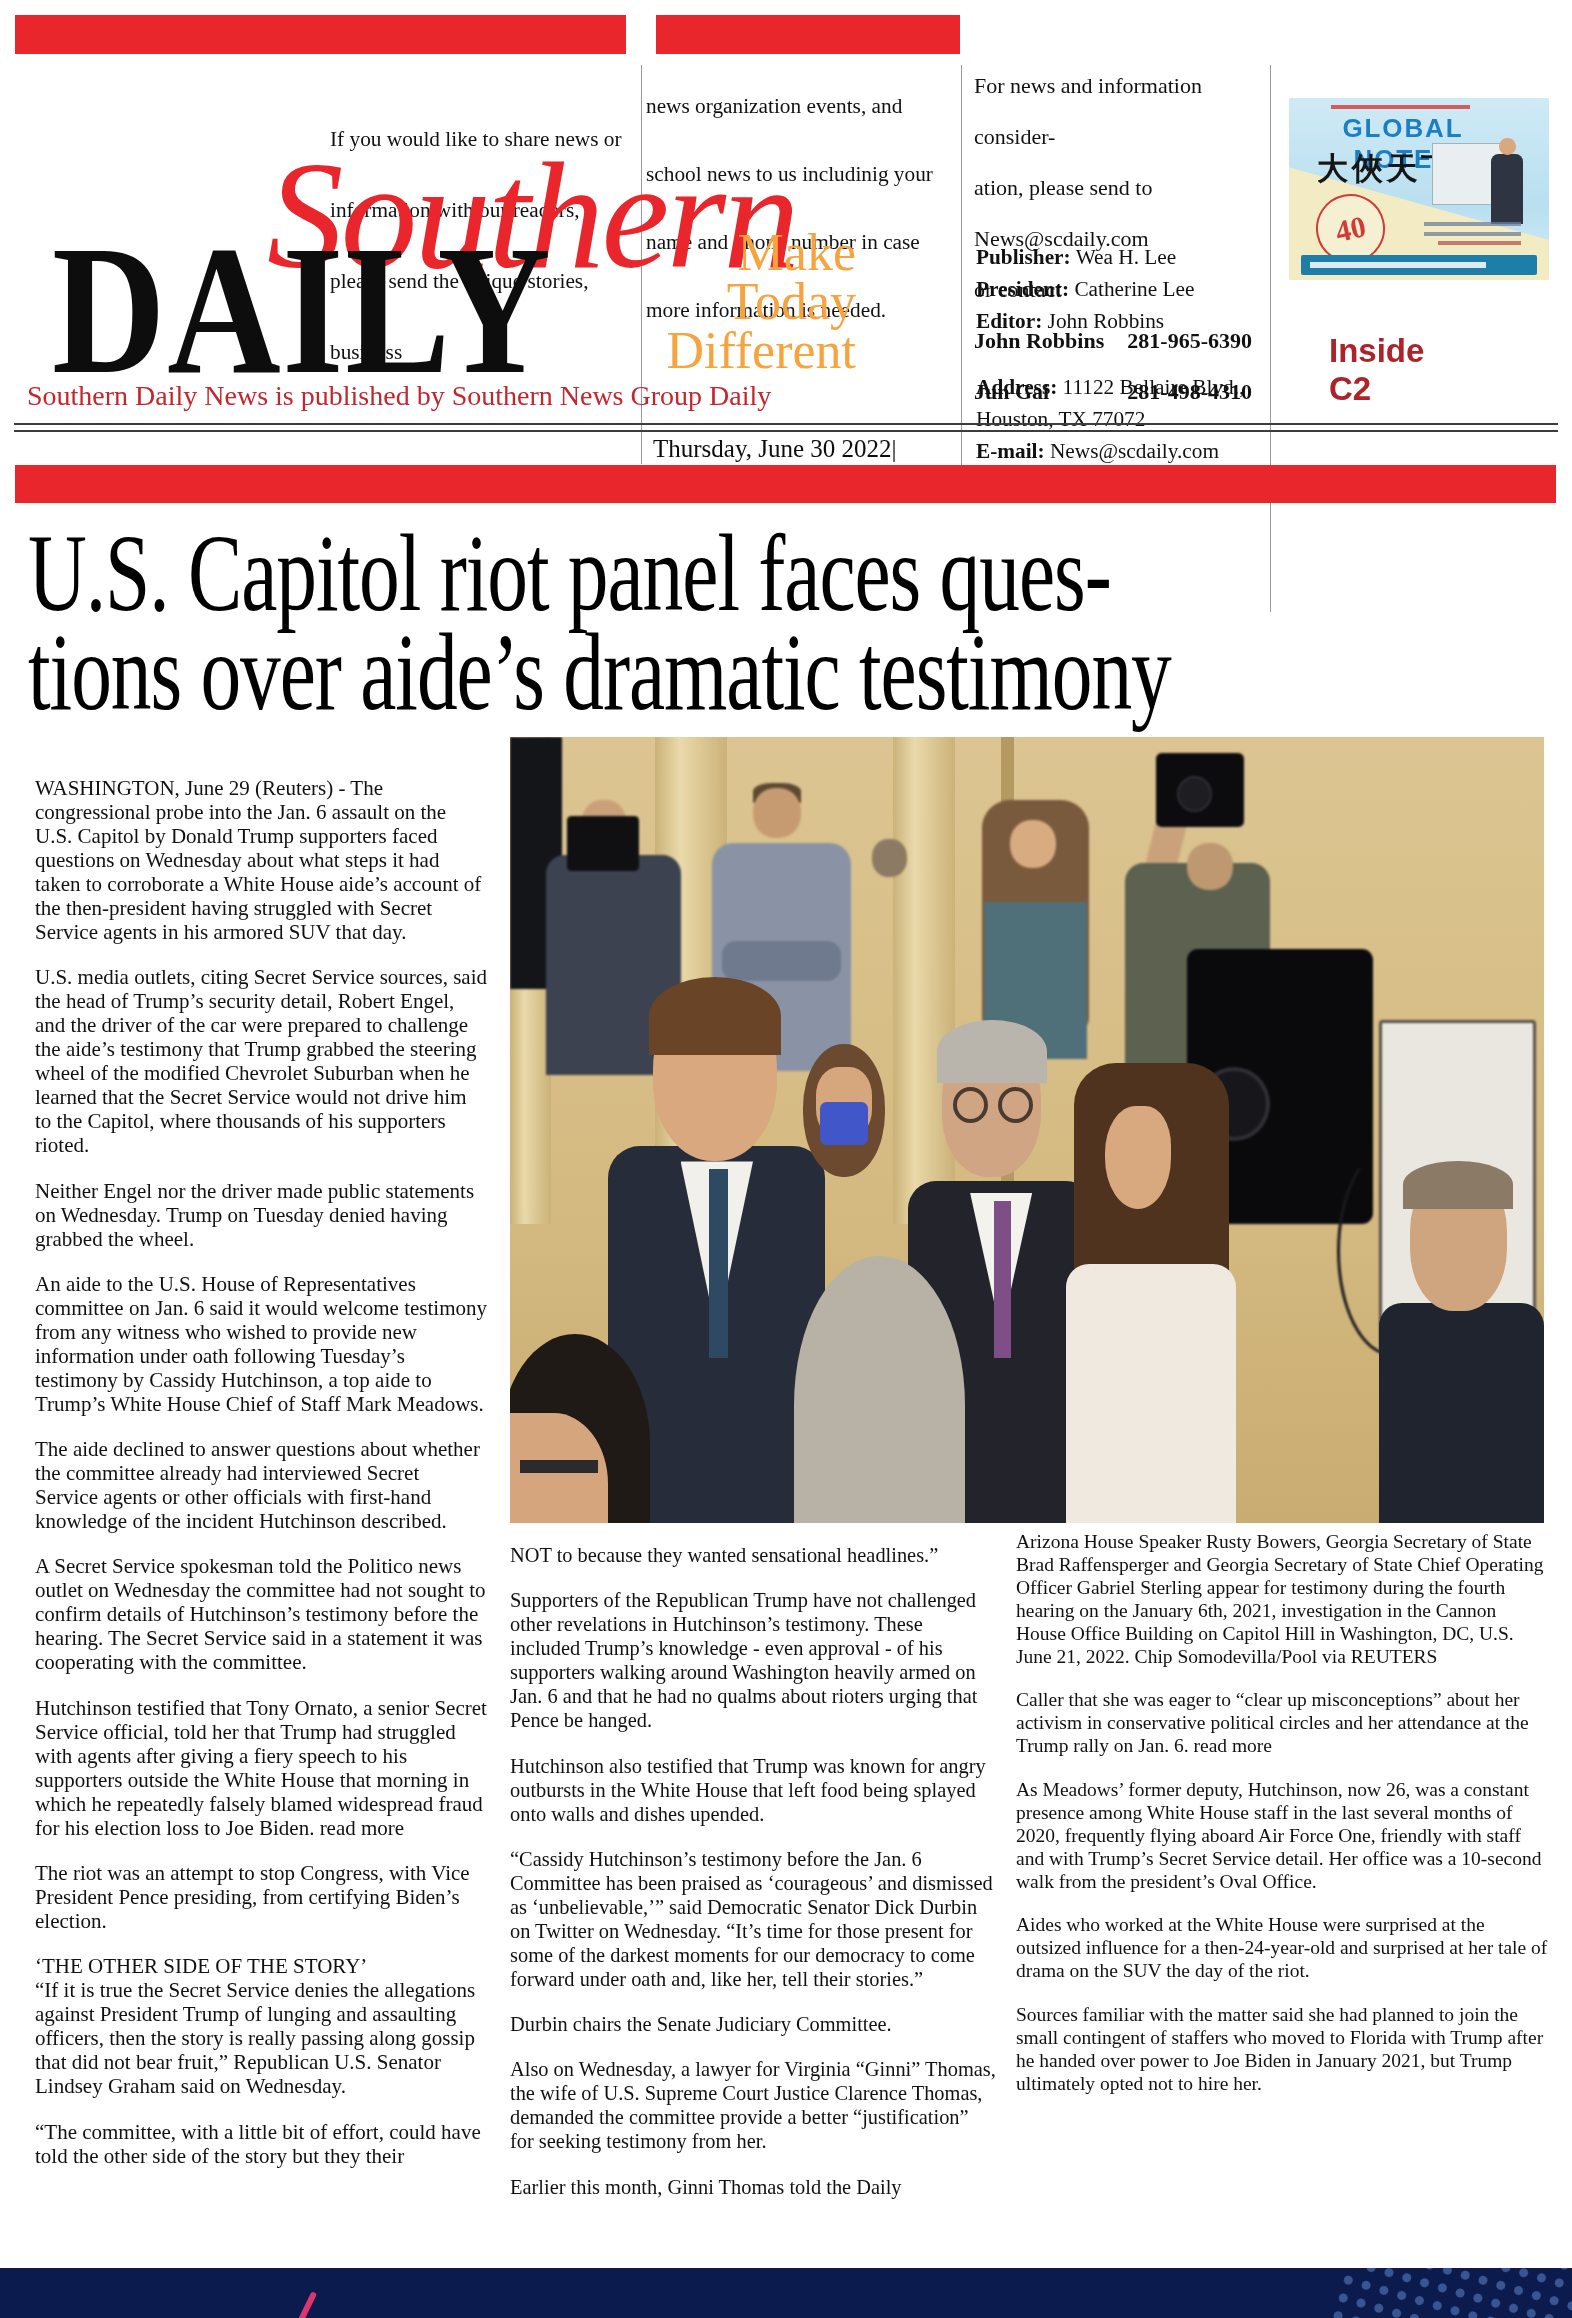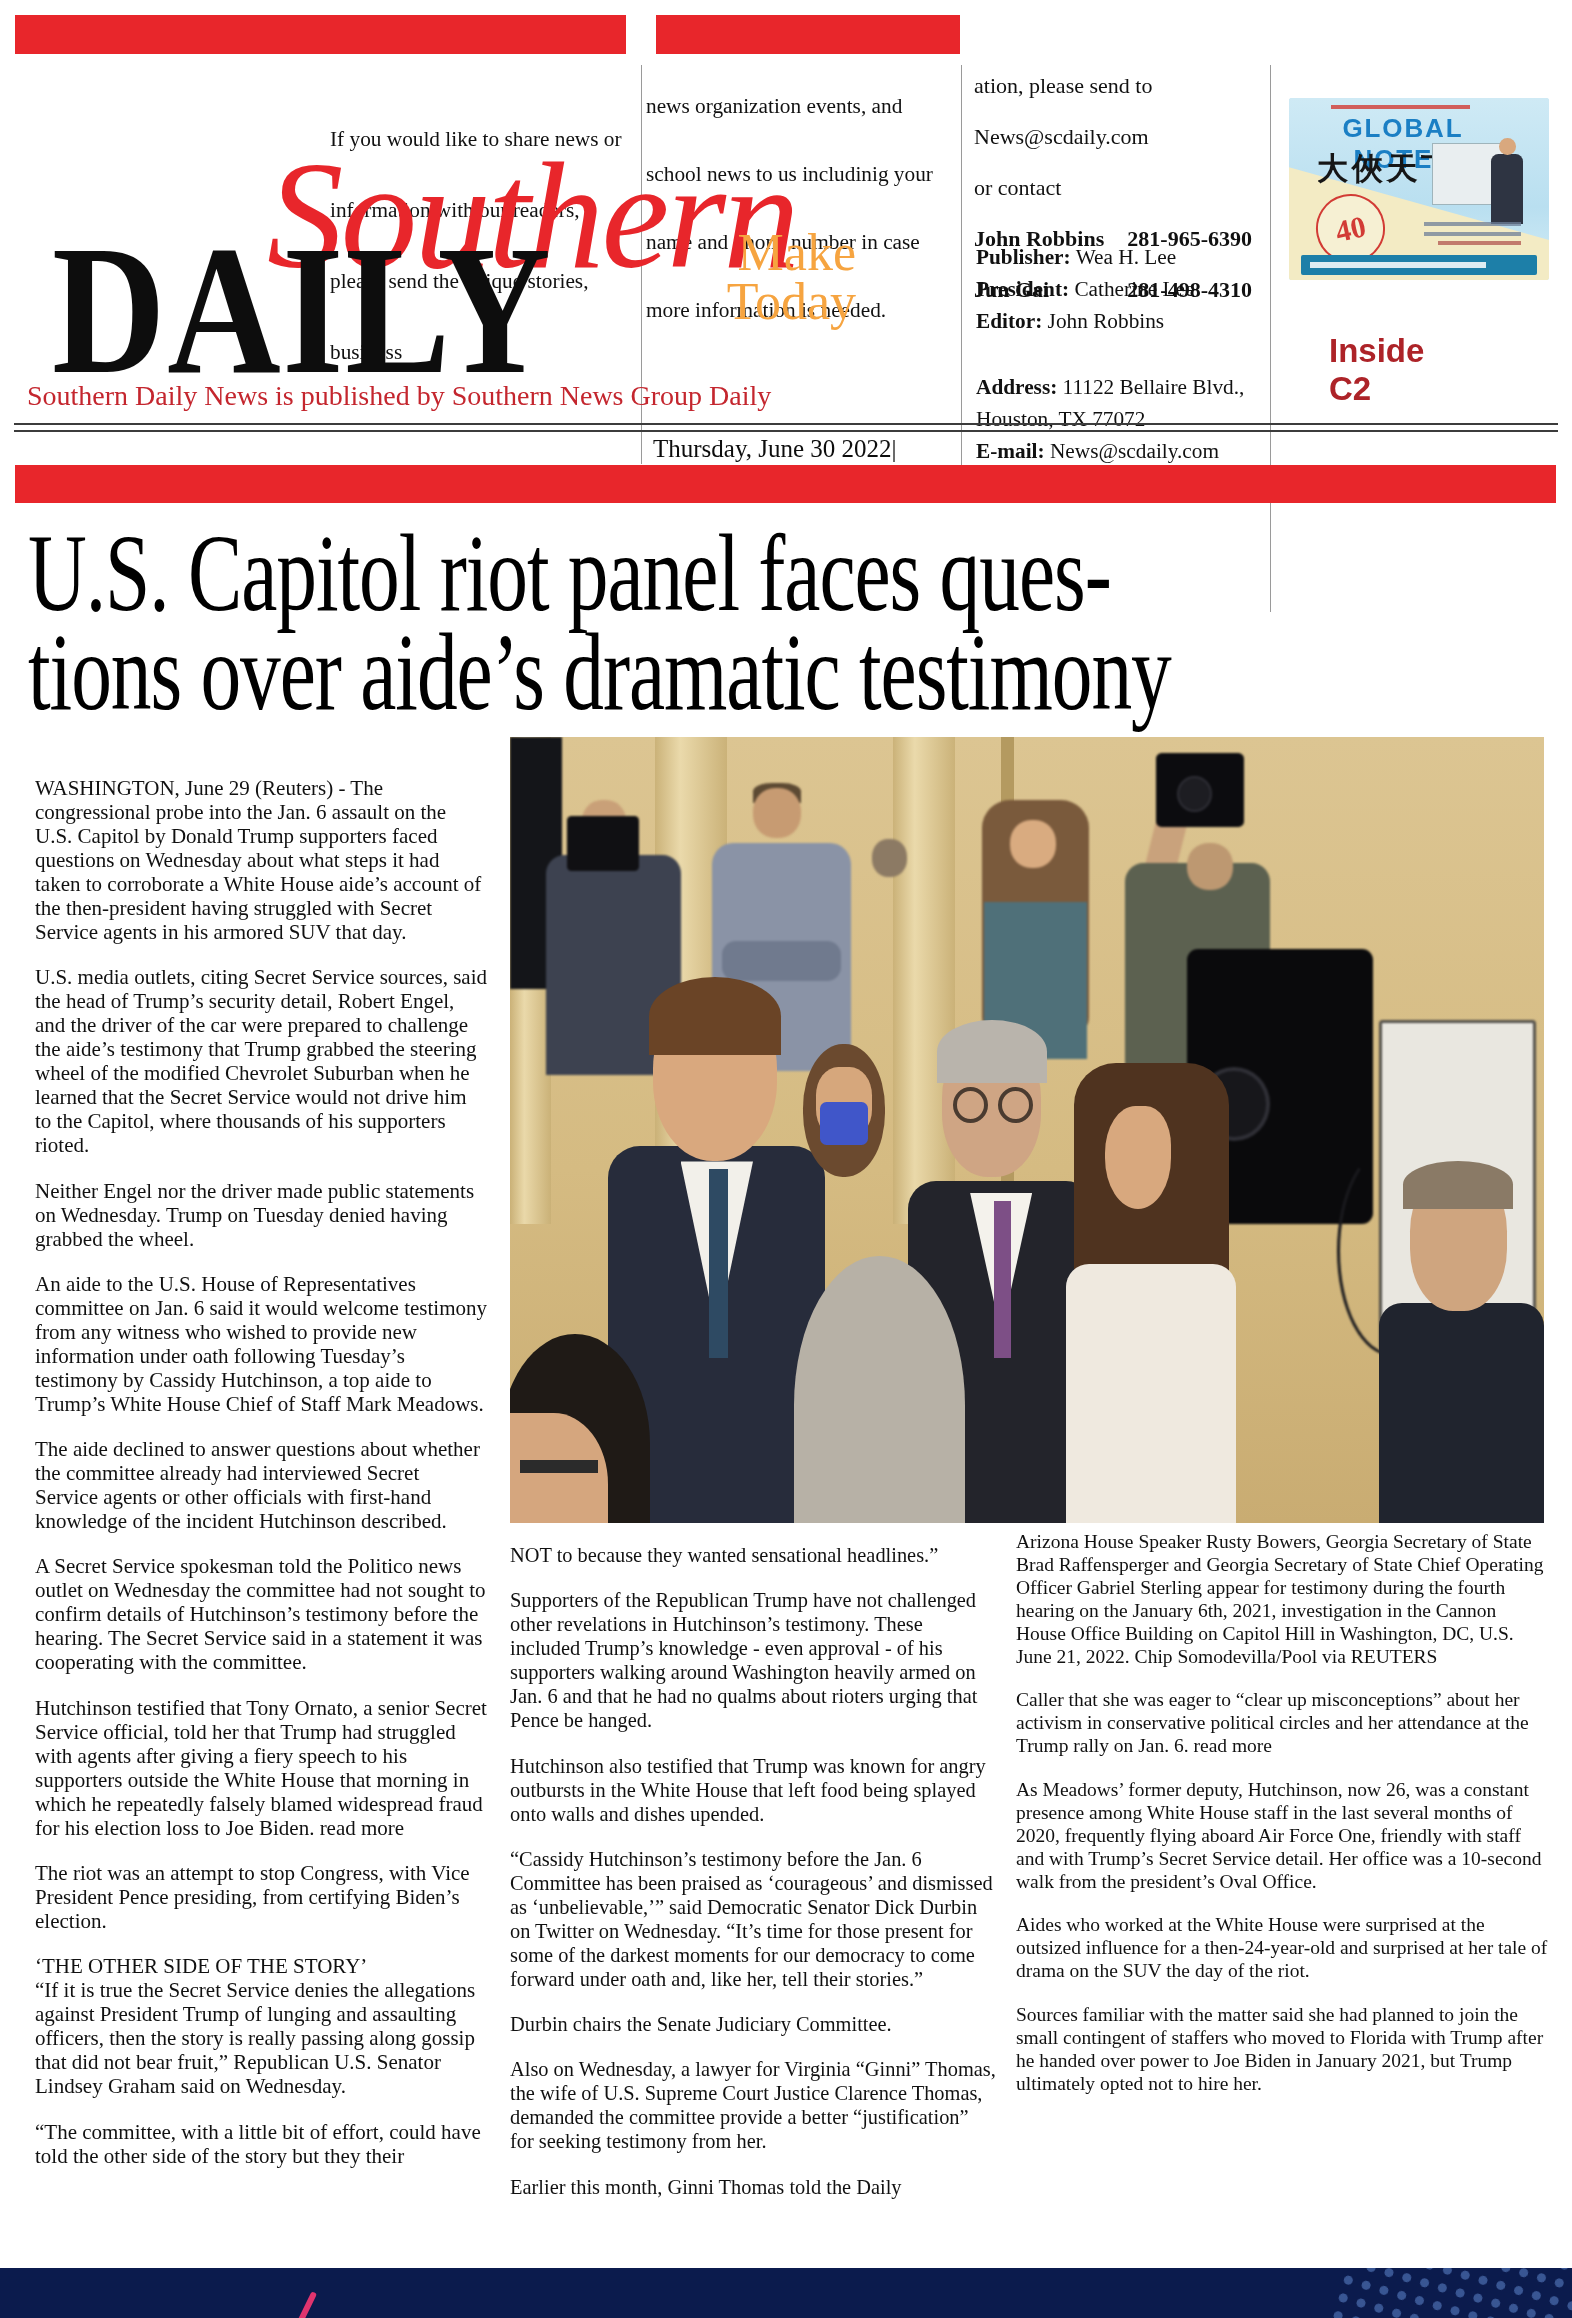--- a/index.html
+++ b/index.html
@@ -156,20 +156,21 @@
   <div class="bar bar2"></div>
   <div class="vrule v1"></div>
   <div class="vrule v2"></div>
   <div class="vrule v3"></div>
 
 
   <div class="abs introL">If you would like to share news or information with our readers, please send the unique stories, business</div>
   <div class="abs introM">news organization events, and school news to us includinig your name and phone number in case more information is needed.</div>
 
   <div class="abs contact">
+    <div>For news and information consider-</div>
     <div>ation, please send to</div>
     <div>News@scdaily.com</div>
     <div>or contact</div>
     <div class="crow">
       <span>John Robbins</span>
         <span>281-965-6390</span>
     </div>
     <div class="crow">
       <span>Jun Gai</span>
         <span>281-498-4310</span>
@@ -202,20 +203,21 @@
         <i></i>
       </div>
   </div>
   <div class="abs insideC2">Inside C2</div>
 
   <div class="abs mh-script">Southern</div>
   <div class="abs mh-daily">DAILY</div>
   <div class="abs mh-slogan">
     <div>Make</div>
     <div>Today</div>
+    <div>Different</div>
   </div>
   <div class="abs mh-tag">Southern Daily News is published by Southern News Group Daily</div>
   <div class="hrule r1"></div>
     <div class="hrule r2"></div>
   <div class="abs dateline">Thursday, June 30 2022|</div>
   <div class="bigbar"></div>
 
   <div class="hl hl1">U.S. Capitol riot panel faces ques-</div>
   <div class="hl hl2">tions over aide’s dramatic testimony</div>
 

